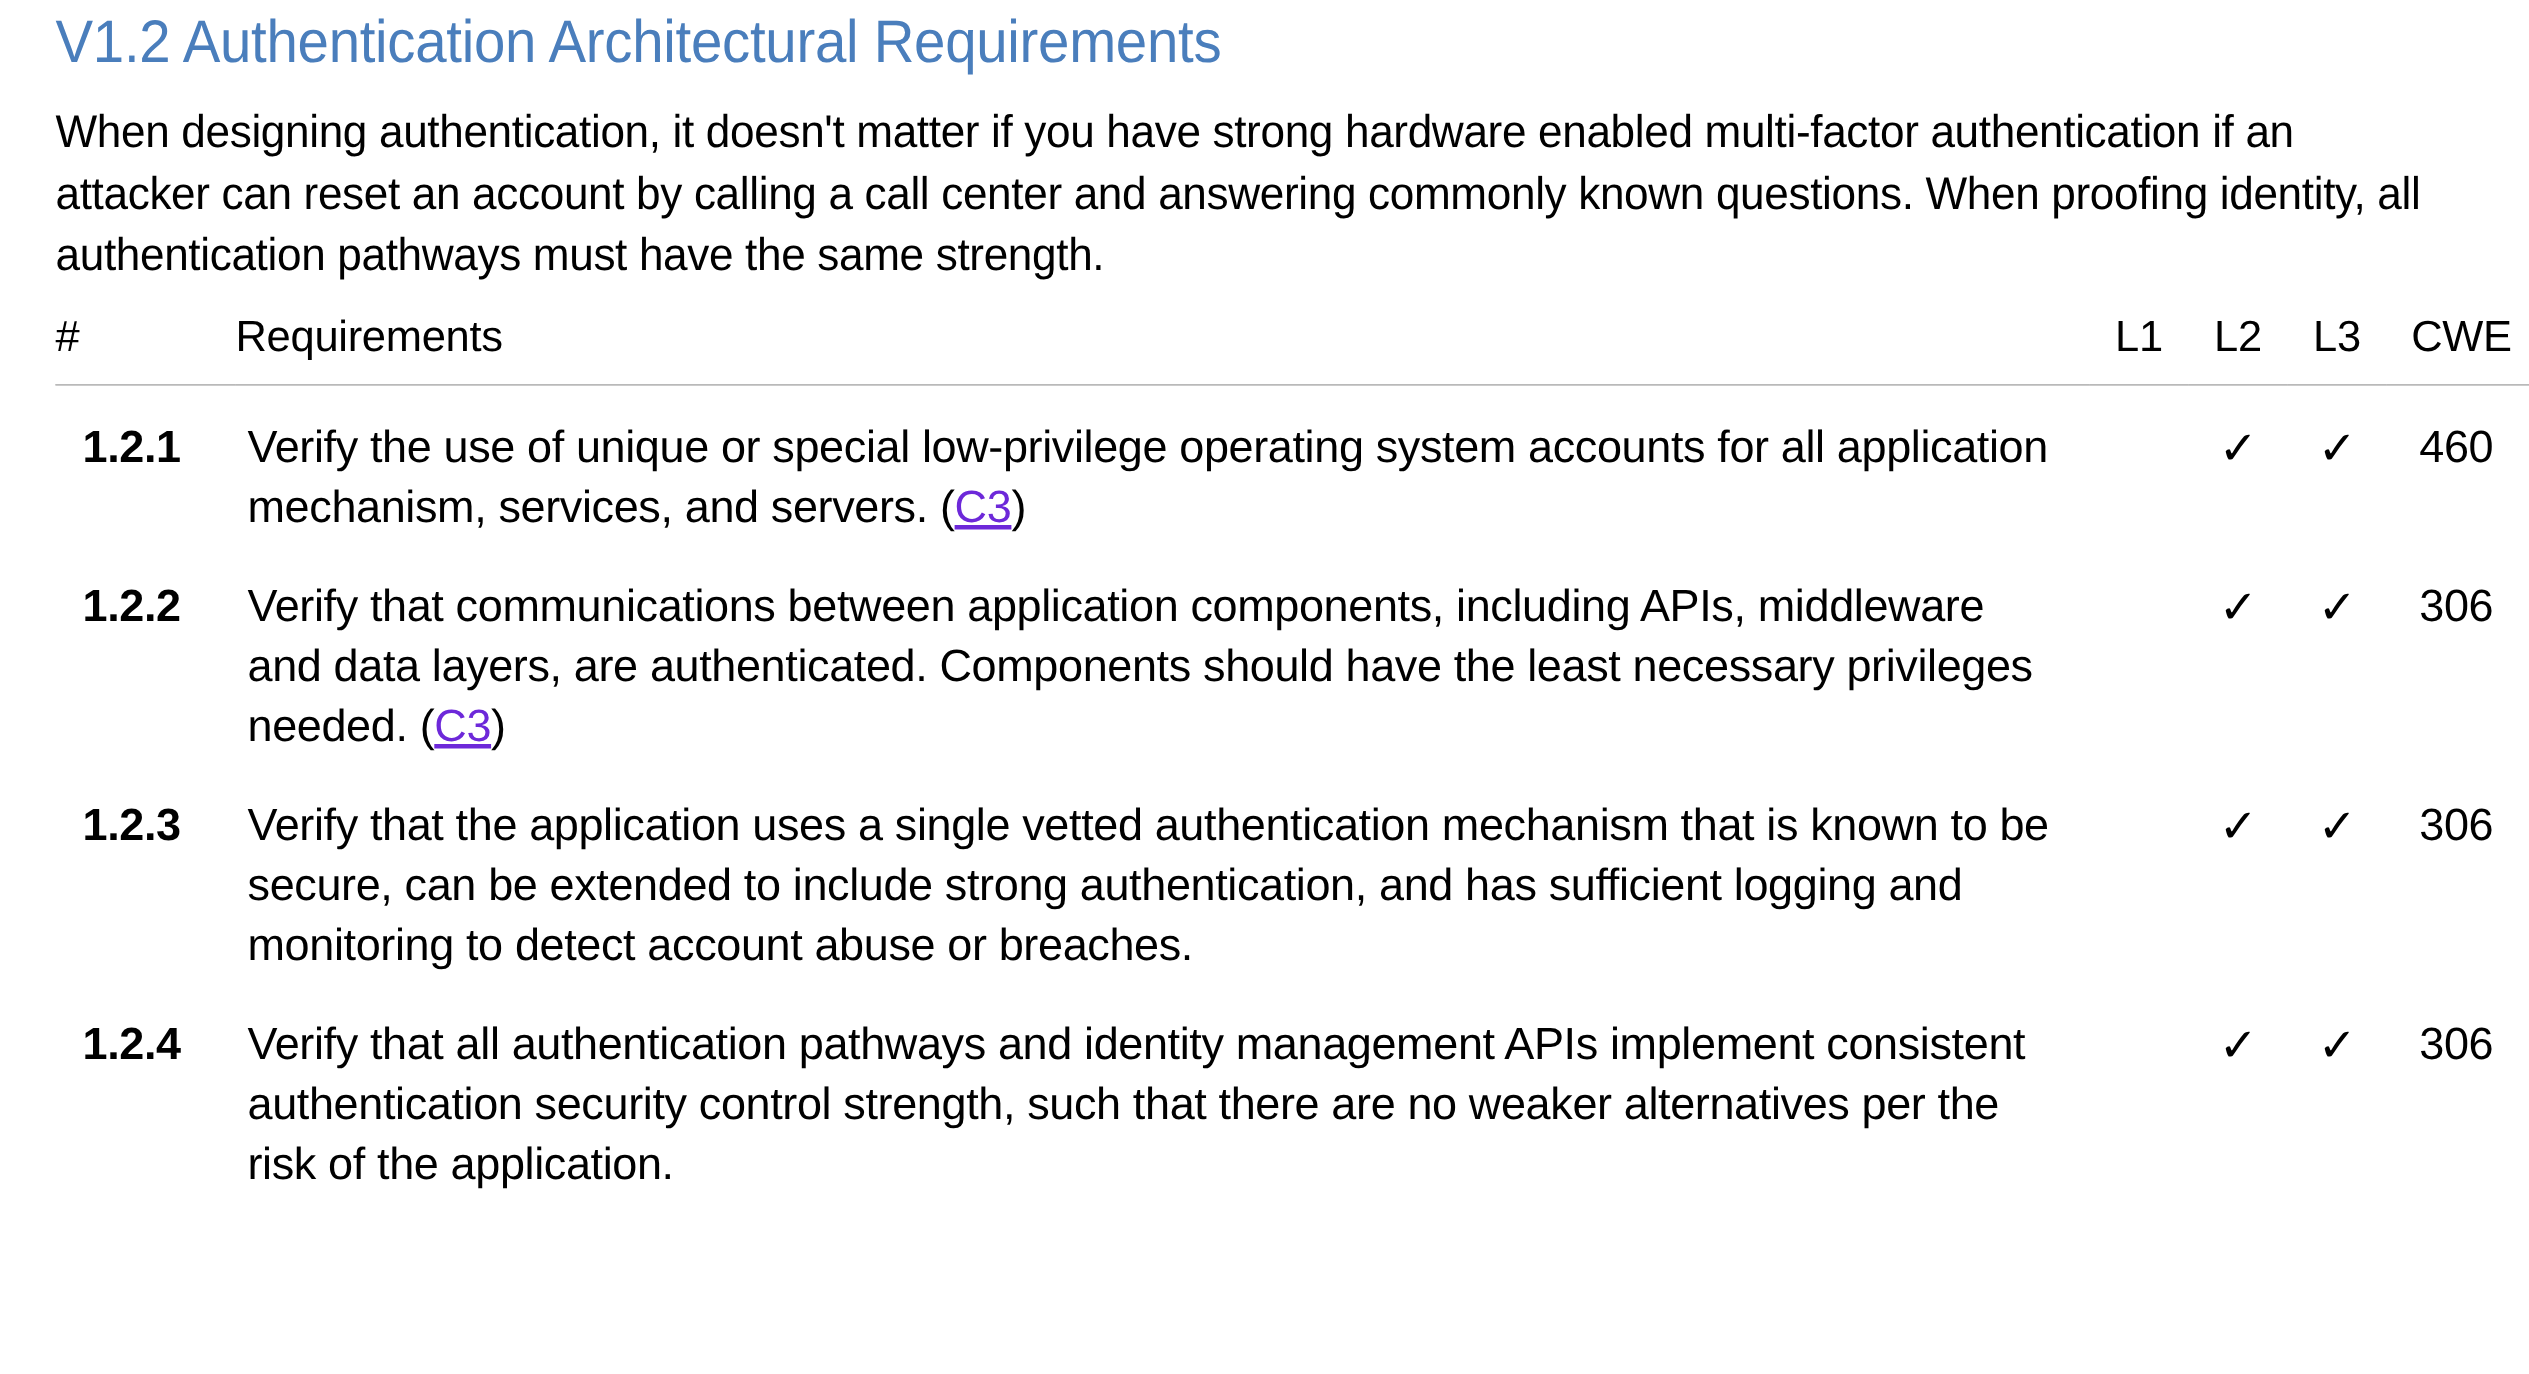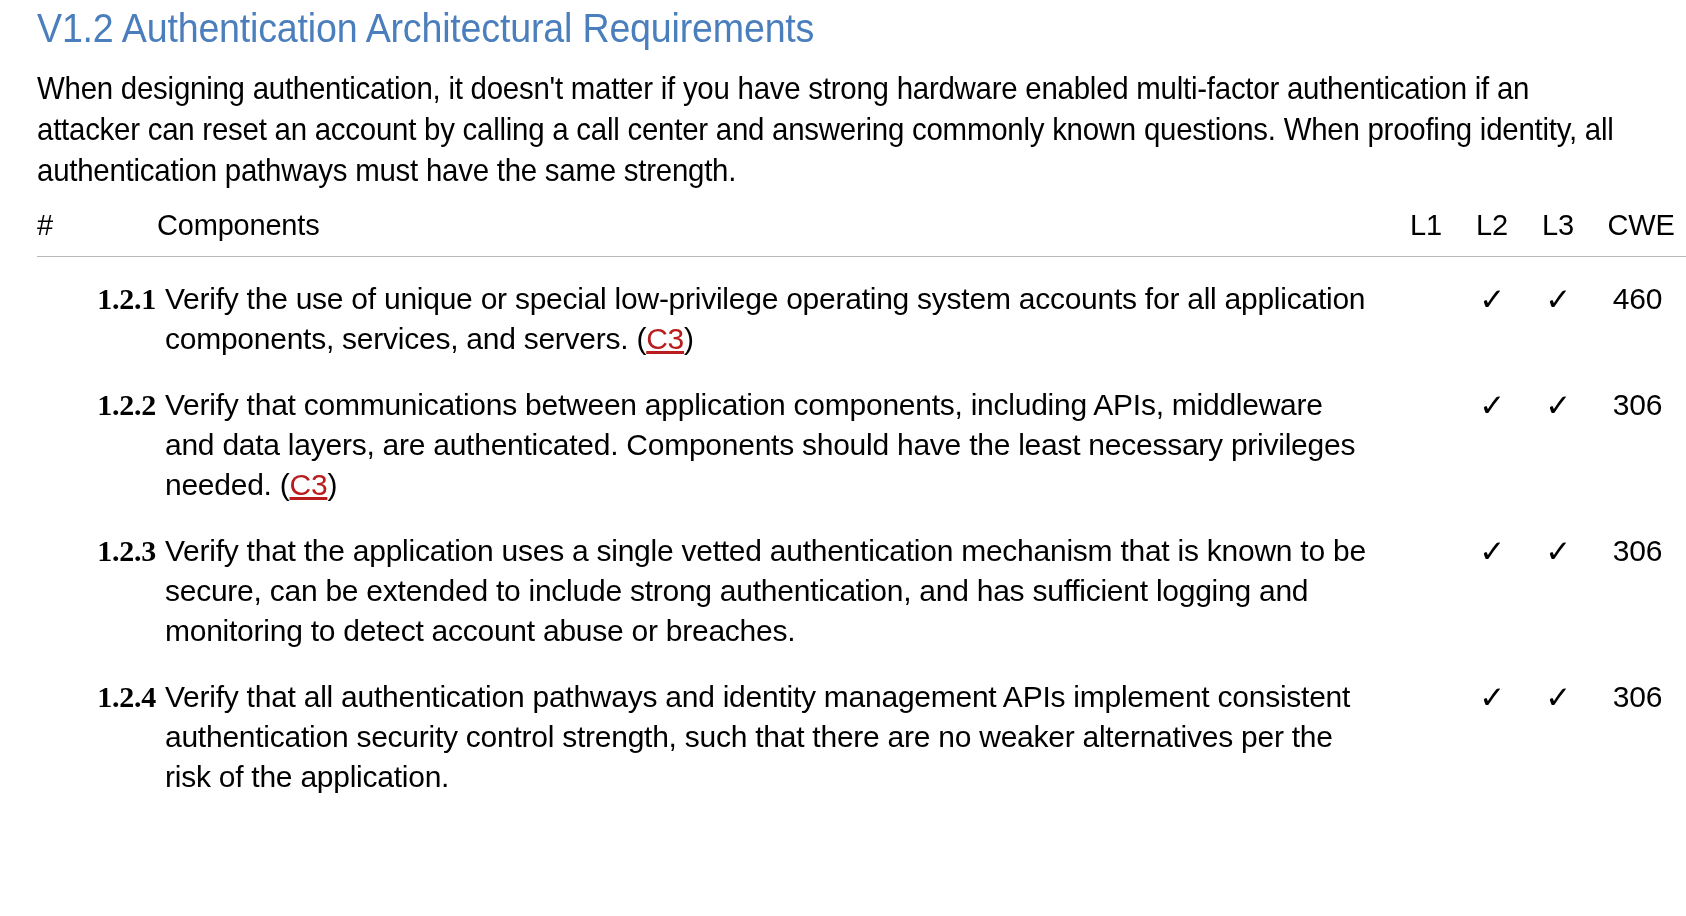--- a/index.html
+++ b/index.html
@@ -98,24 +98,23 @@
     padding-top: 20px;
     padding-bottom: 6px;
     letter-spacing: -0.25px;
   }
   .req-table tbody tr:first-child td {
     padding-top: 22px;
   }
 
   td.num {
     font-weight: bold;
-    text-align: right;
+    text-align: left;
     padding-left: 18px;
     white-space: nowrap;
-    font-family: Liberation Serif, serif;
   }
   td.desc {
     padding-left: 8px;
     padding-right: 22px;
     text-align: left;
   }
   td.lvl {
     text-align: center;
     font-size: 30px;
   }
@@ -126,21 +125,21 @@
 
   .check {
     display: inline-block;
     font-size: 31px;
     line-height: 40px;
     color: #000000;
     font-family: "DejaVu Sans", sans-serif;
   }
 
   a.doclink {
-    color: #b91c1c;
+    color: #6d28d9;
   }
 
   .desc-text {
     display: inline;
   }
 </style>
 </head>
 <body>
 
 <div class="page">
@@ -154,34 +153,34 @@
       <col class="c-num">
         <col class="c-desc">
         <col class="c-l1">
       <col class="c-l2">
         <col class="c-l3">
         <col class="c-cwe">
     </colgroup>
     <thead>
       <tr>
         <th class="h-num">#</th>
-        <th class="h-desc">Components</th>
+        <th class="h-desc">Requirements</th>
         <th class="h-lvl">L1</th>
         <th class="h-lvl">L2</th>
         <th class="h-lvl">L3</th>
         <th class="h-cwe">CWE</th>
       </tr>
       <tr class="head-rule">
         <td colspan="6"></td>
       </tr>
     </thead>
     <tbody id="table-body">
         <tr>
           <td class="num">1.2.1</td>
-          <td class="desc"><span class="desc-text">Verify the use of unique or special low-privilege operating system accounts for all application components, services, and servers. (</span><a class="doclink" href="#">C3</a><span class="desc-text">)</span></td>
+          <td class="desc"><span class="desc-text">Verify the use of unique or special low-privilege operating system accounts for all application mechanism, services, and servers. (</span><a class="doclink" href="#">C3</a><span class="desc-text">)</span></td>
           <td class="lvl"><span class="check"></span></td>
           <td class="lvl"><span class="check">✓</span></td>
           <td class="lvl"><span class="check">✓</span></td>
           <td class="cwe">460</td>
         </tr>
         <tr>
           <td class="num">1.2.2</td>
           <td class="desc"><span class="desc-text">Verify that communications between application components, including APIs, middleware and data layers, are authenticated. Components should have the least necessary privileges needed. (</span><a class="doclink" href="#">C3</a><span class="desc-text">)</span></td>
           <td class="lvl"><span class="check"></span></td>
           <td class="lvl"><span class="check">✓</span></td>

